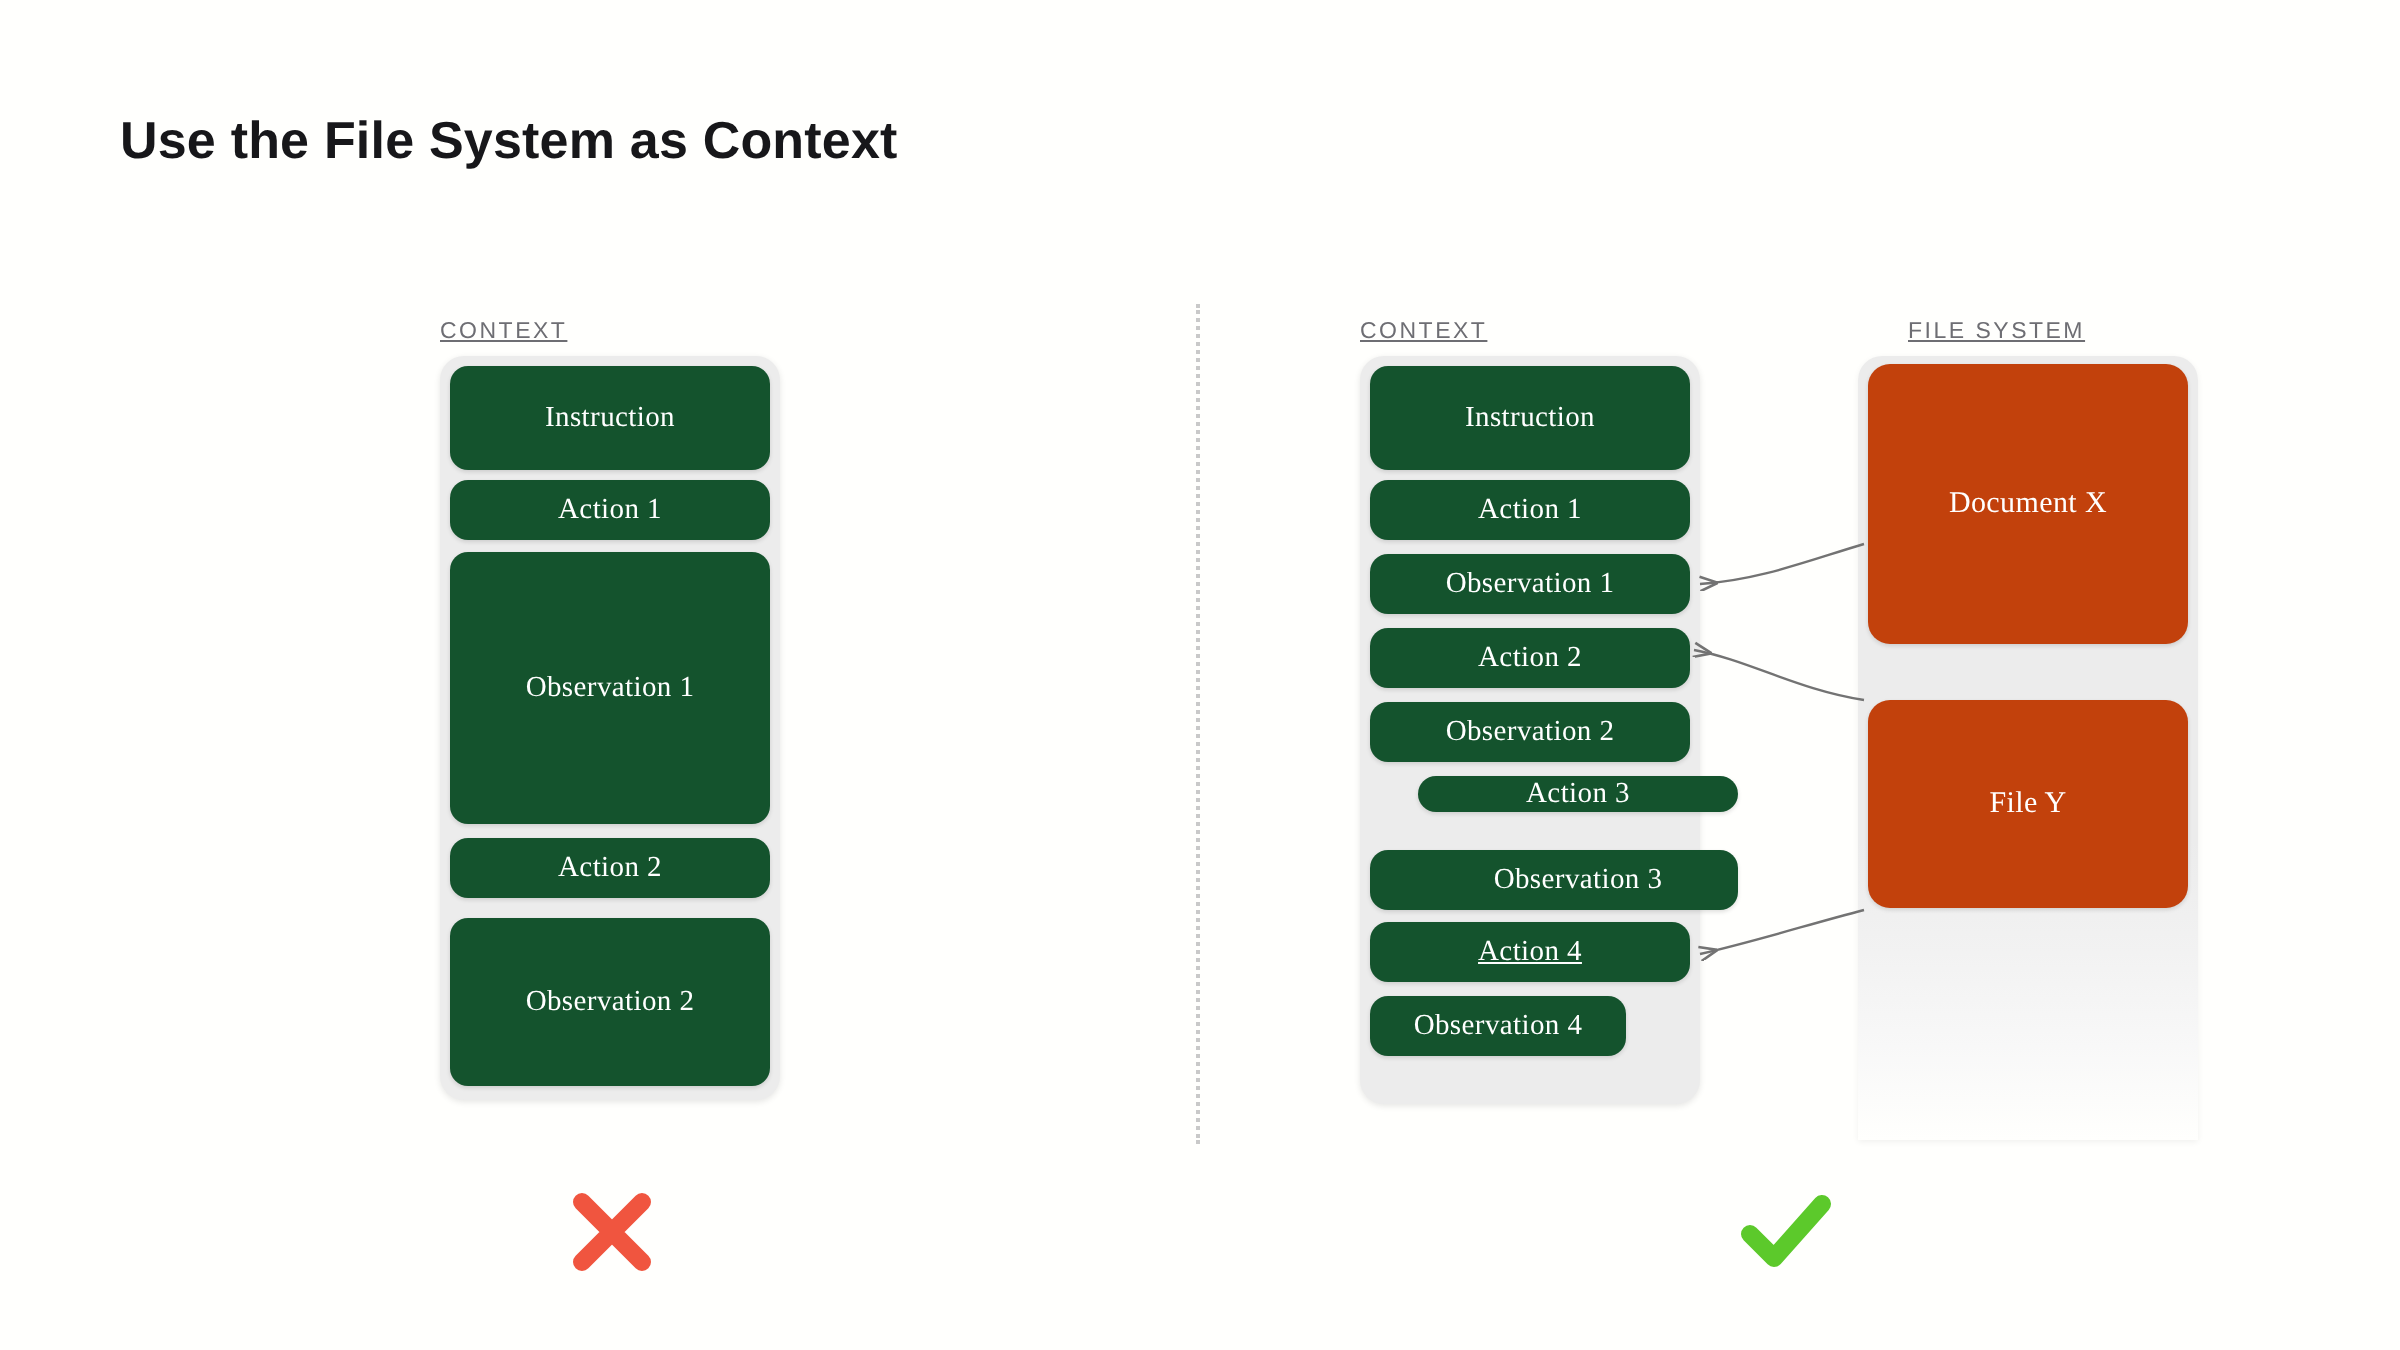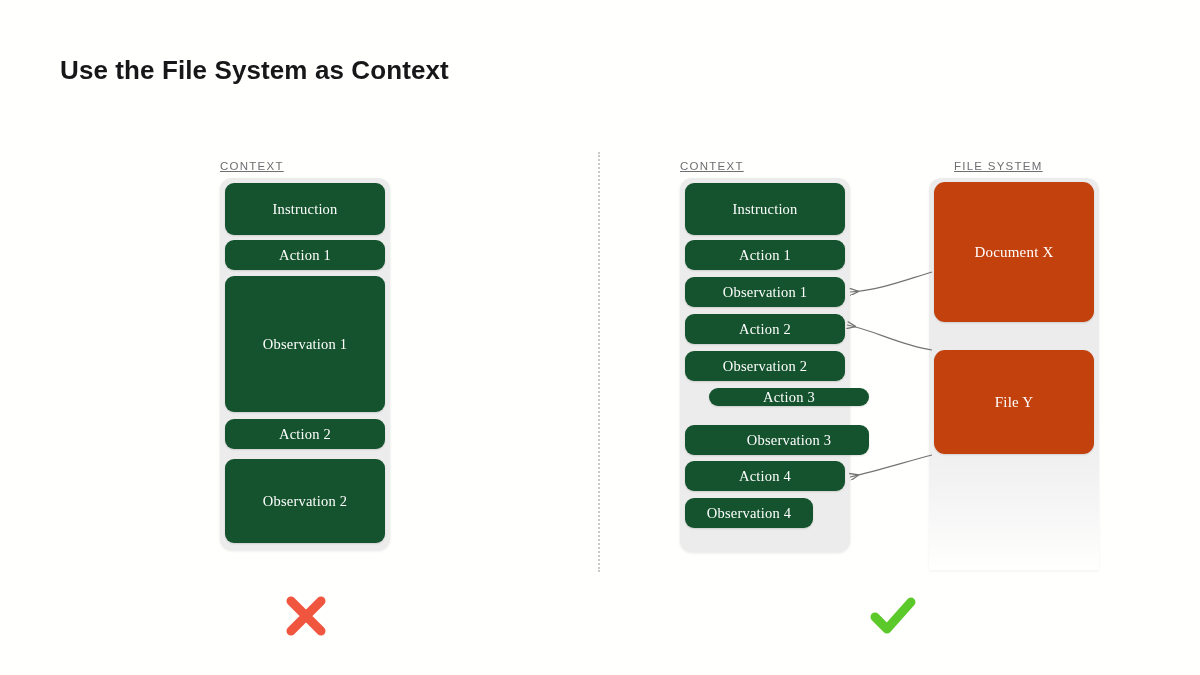--- a/index.html
+++ b/index.html
@@ -131,21 +131,21 @@
 <div class="tray" id="tray-right-context"></div>
 <div class="tray fade-bottom" id="tray-filesystem"></div>
 
 <div class="block gray" style="left:685px; top:183px; width:160px; height:52px;">Instruction</div>
 <div class="block gray" style="left:685px; top:240px; width:160px; height:30px;">Action 1</div>
 <div class="block gray" style="left:685px; top:277px; width:160px; height:30px;">Observation 1</div>
 <div class="block gray" style="left:685px; top:314px; width:160px; height:30px;">Action 2</div>
 <div class="block gray" style="left:685px; top:351px; width:160px; height:30px;">Observation 2</div>
 <div class="block gray" style="left:685px; top:388px; width:160px; height:18px;margin-left:24px;">Action 3</div>
 <div class="block gray" style="left:685px; top:425px; width:160px; height:30px;padding-left:24px;">Observation 3</div>
-<div class="block gray" style="left:685px; top:461px; width:160px; height:30px;">Action 4</div>
+<div class="block gray" style="left:685px; top:461px; width:160px; height:30px;text-decoration:underline;">Action 4</div>
 <div class="block gray" style="left:685px; top:498px; width:128px; height:30px;">Observation 4</div>
 
 <div class="block pink" style="left:934px; top:182px; width:160px; height:140px;">Document X</div>
 <div class="block pink" style="left:934px; top:326px; width:160px; height:104px;margin-top:24px;">File Y</div>
 
 <svg id="arrows" viewBox="0 0 1200 675" xmlns="http://www.w3.org/2000/svg">
   <defs>
     <marker id="ah-left" markerWidth="9" markerHeight="9" refX="7.5" refY="3" orient="auto" markerUnits="strokeWidth">
       <path d="M7.5,0 L0,3 L7.5,6" fill="none" stroke="#737373" stroke-width="1.1"></path>
     </marker>

